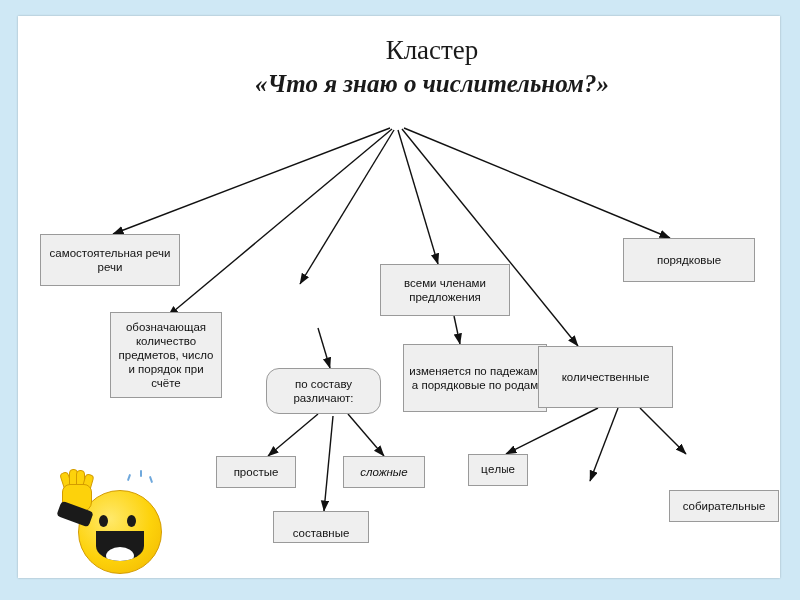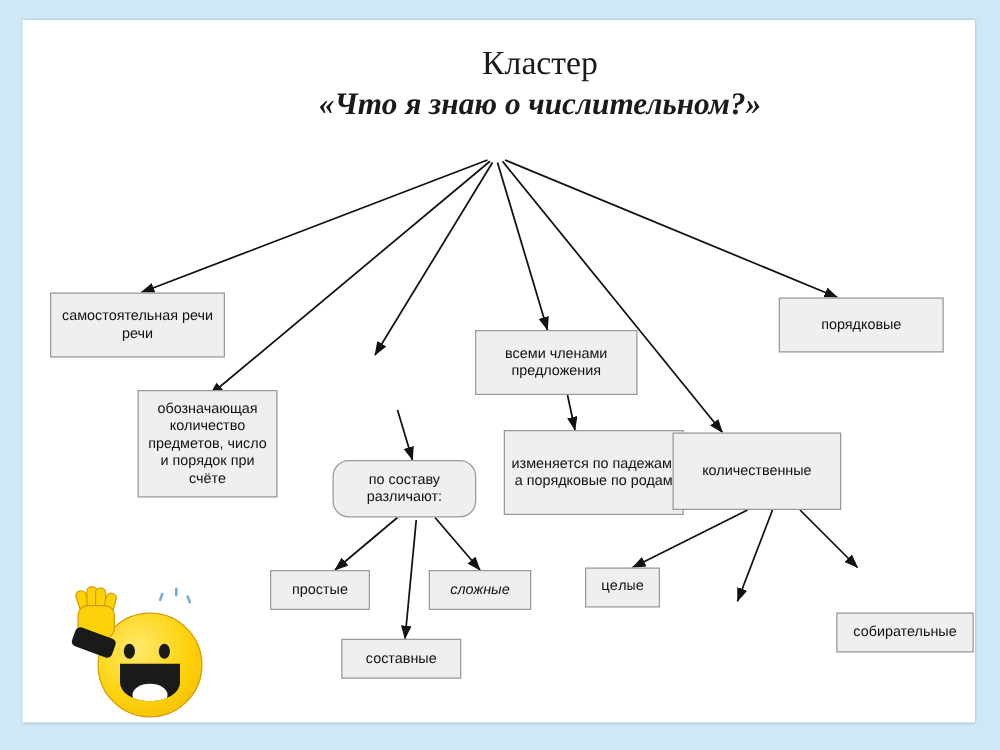--- a/index.html
+++ b/index.html
@@ -242,21 +242,21 @@
     </div>
 
     <div class="node" style="left:198px; top:440px; width:80px; height:32px;">
       <span>простые</span>
     </div>
 
     <div class="node" style="left:325px; top:440px; width:82px; height:32px;font-style:italic;">
       <span>сложные</span>
     </div>
 
-    <div class="node" style="left:255px; top:495px; width:96px; height:32px;">
+    <div class="node" style="left:255px; top:495px; width:96px; height:32px;align-items:flex-end;">
       <span>составные</span>
     </div>
 
     <div class="node" style="left:450px; top:438px; width:60px; height:32px;font-family:Liberation Mono, monospace;">
       <span>целые</span>
     </div>
 
 
     <div class="node" style="left:651px; top:438px; width:110px; height:32px;margin-top:36px;">
       <span>собирательные</span>

